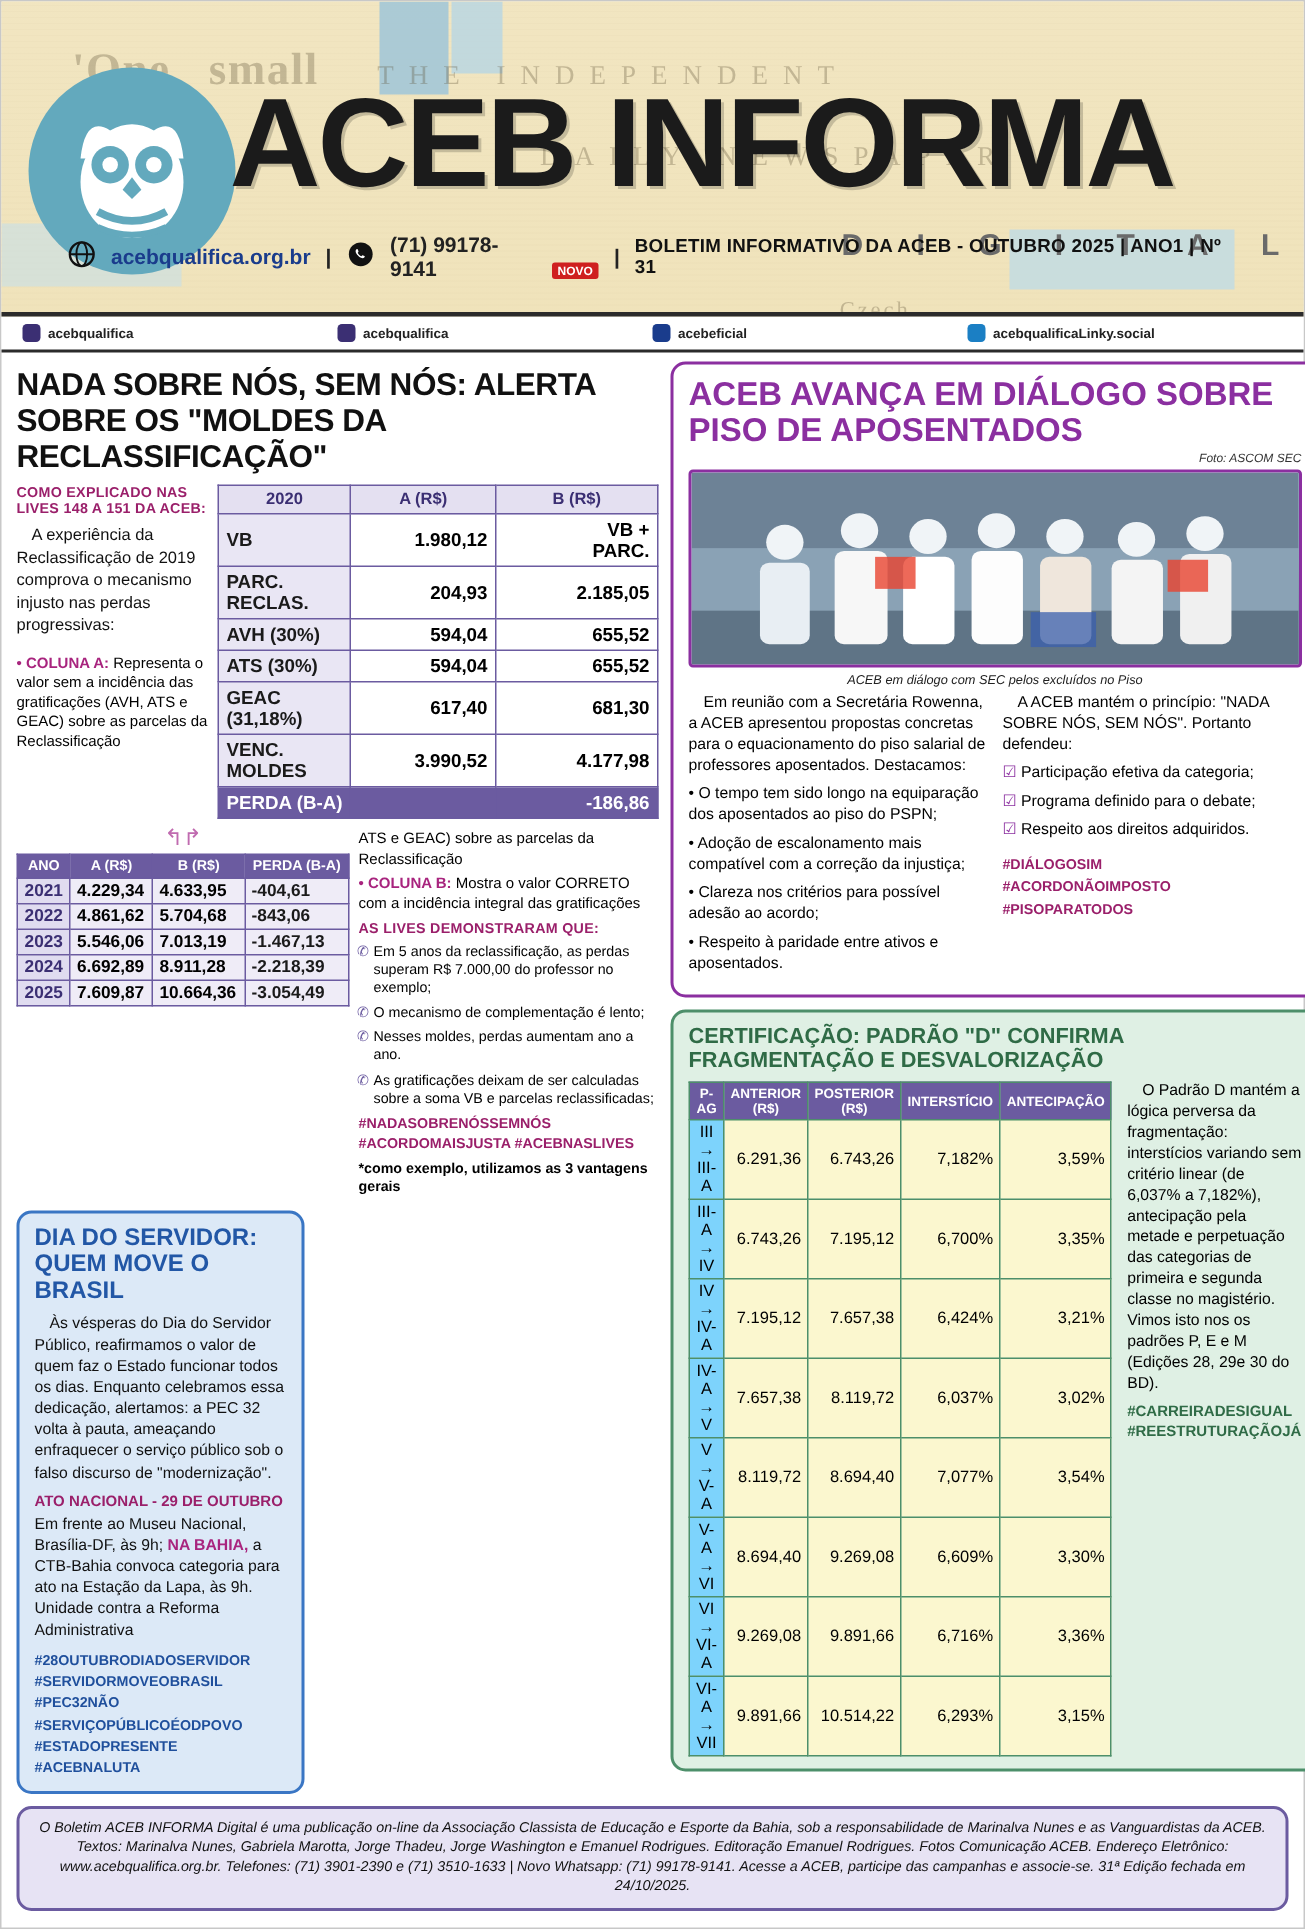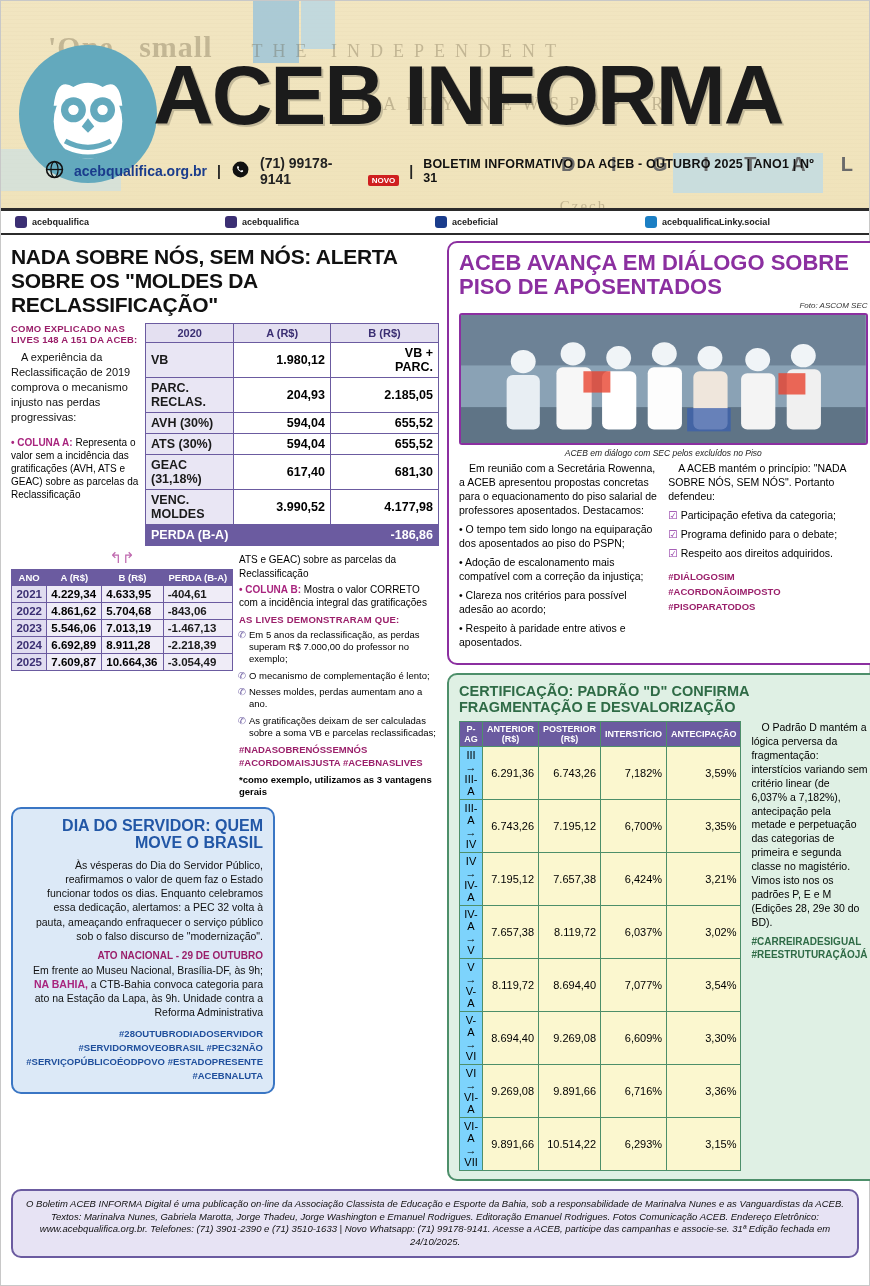--- a/index.html
+++ b/index.html
@@ -127,21 +127,21 @@
   .tbl-years td.year { background:#e0dcf0; text-align:center; color:#3b2f73; }
   .tbl-years td.neg { color:#1a1a1a; }
   .lead { font-size:11px; line-height:1.35; color:#111; }
   .mini { font-size:10px; line-height:1.32; }
   .magenta { color:#a8247e; font-weight:bold; }
   .hash { color:#9a1f6a; font-weight:bold; font-size:9.5px; }
 
   
   .box-servidor {
     margin-top:8px; border:2px solid #3a76c4; border-radius:10px;
-    background:#dce9f7; padding:8px 10px; width:264px;text-align:right;
+    background:#dce9f7; padding:8px 10px; width:192px;
   }
   .box-servidor h3 {
     margin:0 0 6px 0; font-size:16px; color:#2257a6; line-height:1.1; font-weight:bold;
   }
   .box-servidor p { margin:0 0 7px 0; font-size:10.5px; line-height:1.35; color:#111; }
   .box-servidor .tagline { color:#9a1f6a; font-weight:bold; font-size:10px; }
   .box-servidor .hashes { color:#1f4f9c; font-weight:bold; font-size:9.5px; line-height:1.5; }
   .mid-notes { width:200px; font-size:9.5px; line-height:1.3; padding-top:4px; }
   .mid-notes ul { margin:2px 0 5px 10px; padding:0; }
   .mid-notes li { margin-bottom:4px; list-style:none; position:relative; }

